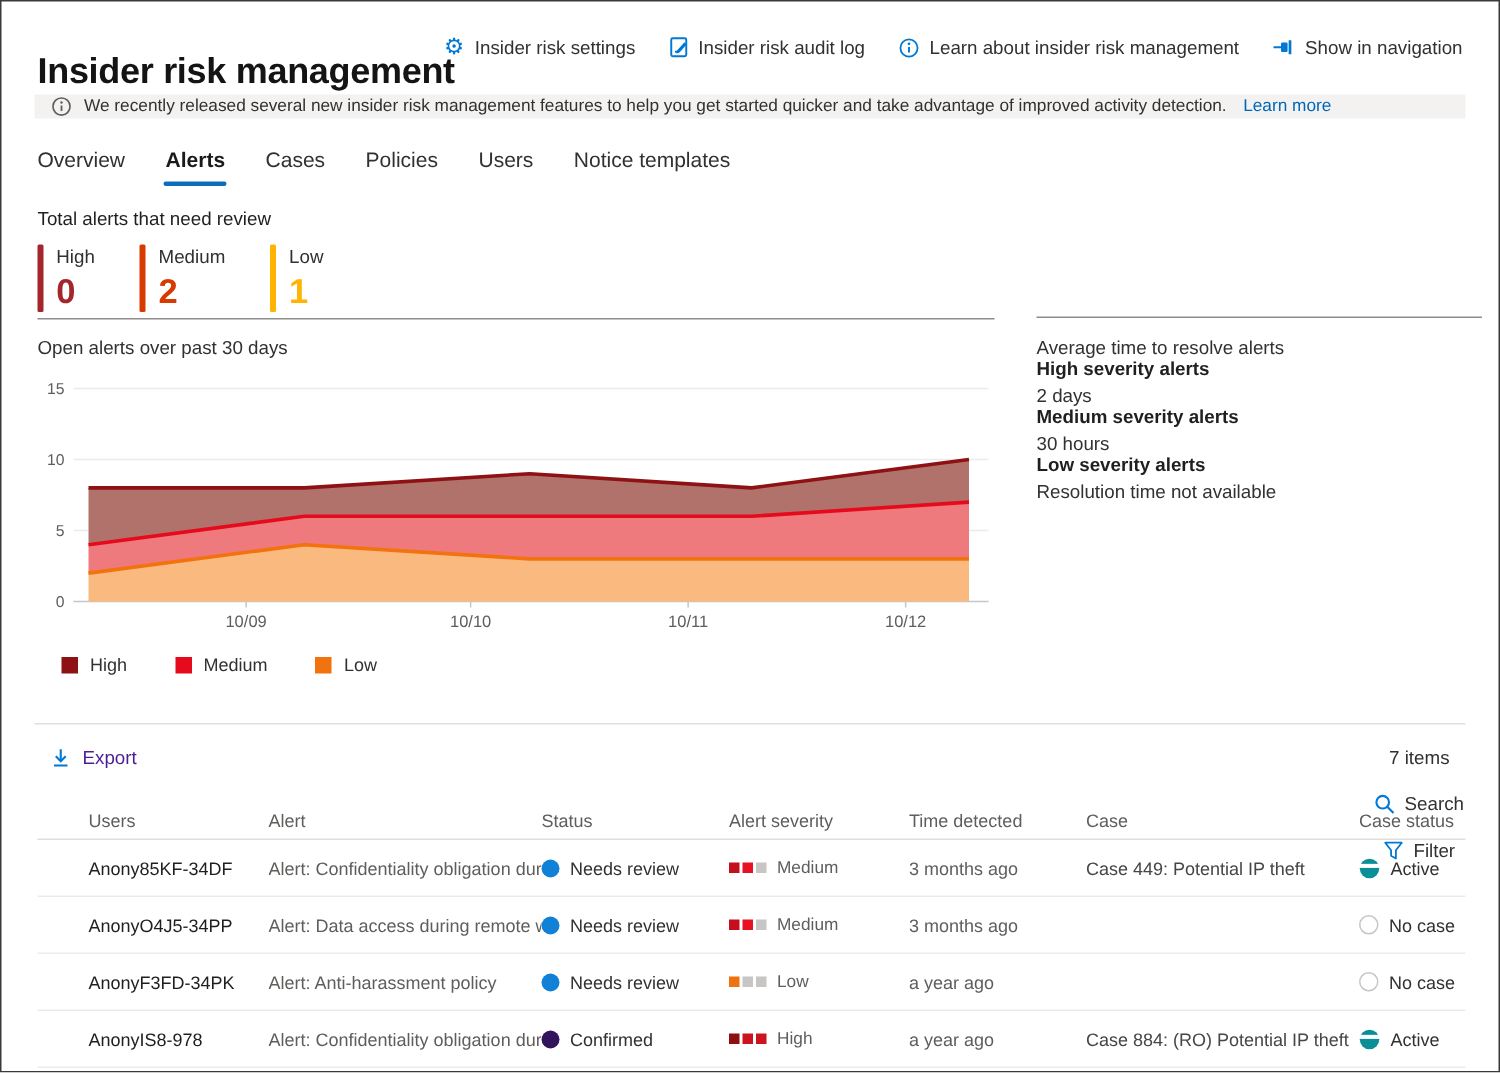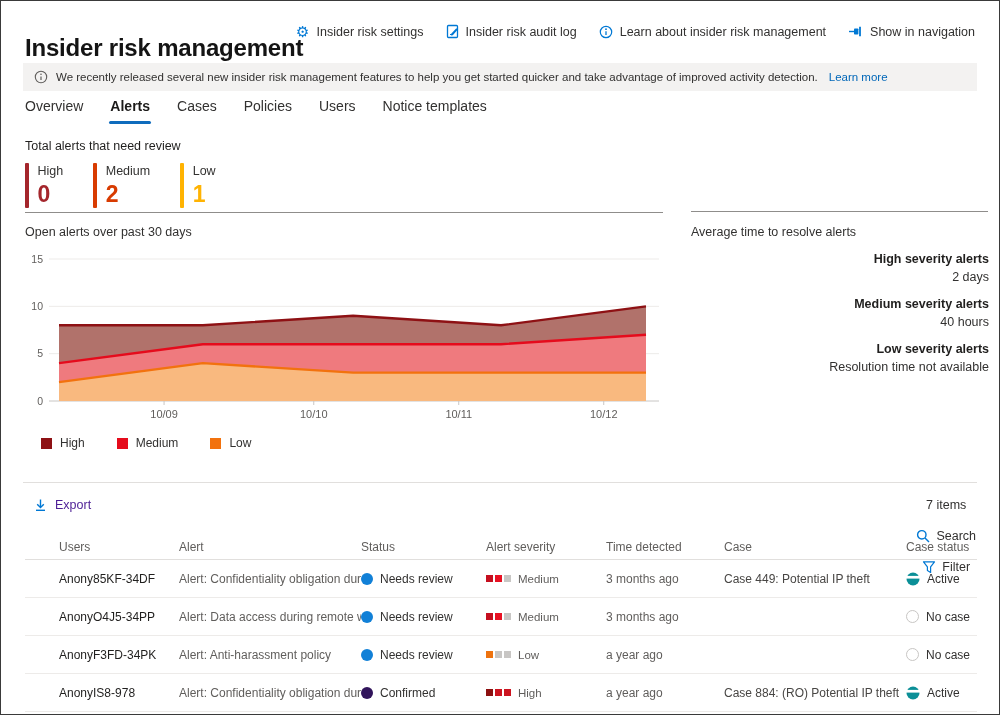--- a/index.html
+++ b/index.html
@@ -7,21 +7,21 @@
         font-family:"Liberation Sans","DejaVu Sans",sans-serif;overflow:hidden;color:#323130;}
 
   
   .title{position:absolute;left:24px;top:13px;font-size:24px;font-weight:700;color:#141414;letter-spacing:-.2px;margin-top:20px;}
   .header-actions{position:absolute;top:23px;right:24px;display:flex;gap:22px;align-items:center;}
   .action{display:flex;align-items:center;gap:7px;font-size:12.5px;color:#323130;cursor:pointer;white-space:nowrap;}
   .action svg,.action .uni{display:block;}
   .uni{color:#0078d4;font-size:15px;line-height:14px;}
 
   
-  .banner{position:absolute;left:22px;right:22px;top:62px;height:28px;background:#f3f2f1;
+  .banner{position:absolute;left:22px;right:22px;top:62px;height:16px;background:#f3f2f1;
           display:flex;align-items:center;padding-left:11px;font-size:11.5px;color:#323130;gap:8px;}
   .banner-link{color:#0067b8;margin-left:3px;cursor:pointer;}
 
   
   .tabs{position:absolute;left:24px;top:97px;display:flex;gap:27px;font-size:14px;}
   .tab{padding-bottom:10px;position:relative;cursor:pointer;color:#323130;}
   .tab.active{font-weight:700;color:#1b1a19;}
   .tab.active::after{content:"";position:absolute;left:-1px;right:-1px;bottom:0;height:3px;background:#0f6cbd;border-radius:2px;}
 
   
@@ -37,21 +37,21 @@
 
   .chart-title{position:absolute;left:24px;top:224px;font-size:12.5px;color:#323130;}
   .chart-svg{position:absolute;left:24px;top:243px;}
   .legend{position:absolute;left:40px;top:435px;display:flex;gap:32px;align-items:center;}
   .legend-item{display:flex;align-items:center;gap:8px;font-size:12px;color:#323130;}
   .legend-swatch{width:11px;height:11px;display:inline-block;}
 
   
   .resolve{position:absolute;left:690px;top:224px;width:298px;}
   .resolve-title{font-size:12.5px;color:#323130;}
-  .resolve-item{margin-top:13px;text-align:right;}
+  .resolve-item{margin-top:0;}
   .resolve-label{font-size:12.5px;font-weight:700;color:#201f1e;}
   .resolve-value{font-size:12.5px;color:#323130;margin-top:4px;}
 
   
   .toolbar-divider{position:absolute;left:22px;right:22px;top:481px;border-top:1px solid #e1dfdd;}
   .export-btn{position:absolute;left:33px;top:497px;display:flex;align-items:center;gap:8px;font-size:12.5px;color:#4c1d95;cursor:pointer;}
   .toolbar-right{position:absolute;right:23px;top:497px;display:flex;align-items:center;gap:17px;flex-direction:column;}
   .items-count{font-size:12.5px;color:#323130;}
   .tool-btn{display:flex;align-items:center;gap:6px;font-size:12.5px;color:#323130;cursor:pointer;}
 
@@ -198,21 +198,21 @@
 
   <div class="resolve">
     <div class="resolve-title">Average time to resolve alerts</div>
     <div id="resolve-items">
         <div class="resolve-item">
           <div class="resolve-label">High severity alerts</div>
           <div class="resolve-value">2 days</div>
         </div>
         <div class="resolve-item">
           <div class="resolve-label">Medium severity alerts</div>
-          <div class="resolve-value">40 hours</div>
+          <div class="resolve-value">30 hours</div>
         </div>
         <div class="resolve-item">
           <div class="resolve-label">Low severity alerts</div>
           <div class="resolve-value">Resolution time not available</div>
         </div>
       </div>
   </div>
 
   <div class="toolbar-divider"></div>
 

